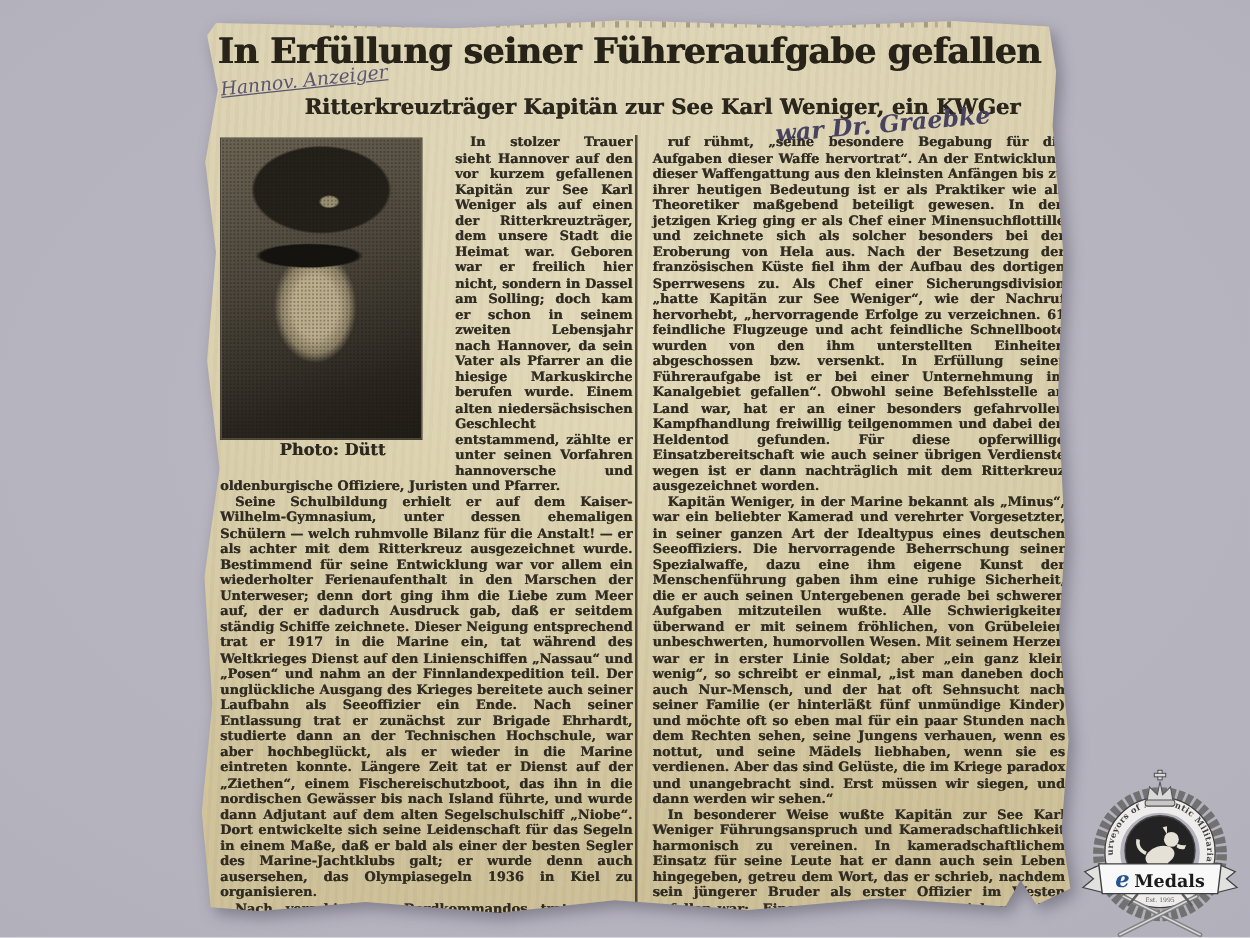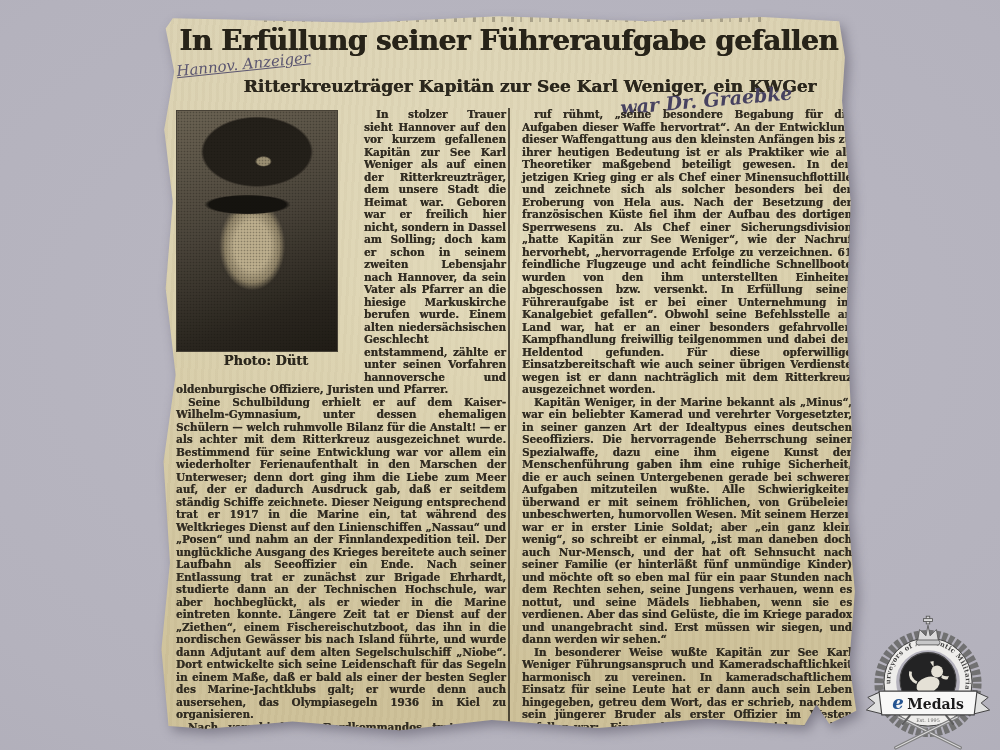--- a/index.html
+++ b/index.html
@@ -22,21 +22,21 @@
       2.2% 2.0%, 3.2% 0.6%, 30% 1.2%, 49% 0.3%, 70% 1.0%, 86% 0.4%, 96.8% 1.0%,
       97.6% 6%, 97.2% 12%, 98.4% 26%, 97.8% 42%, 98.6% 58%, 97.9% 68%, 99.0% 80%,
       98.2% 90%, 99.2% 96.5%, 95.4% 98.3%, 93.6% 95.6%, 91.9% 98.5%, 78% 97.6%,
       63% 98.9%, 48% 97.8%, 35% 99.2%, 20% 98.0%, 8% 99.0%, 2.6% 98.6%,
       1.6% 88%, 2.8% 76%, 1.9% 62%, 3.6% 50%, 2.2% 38%, 3.2% 26%, 2.0% 16%, 3.4% 8%);
     color:#2e2a22;
   }
   .cut-strip{position:absolute;left:16%;top:3px;width:70%;height:5px;opacity:.45;
     background:repeating-linear-gradient(90deg, rgba(40,36,28,.65) 0 3px, transparent 3px 9px,
       rgba(40,36,28,.45) 9px 11px, transparent 11px 19px);}
-  .headline{position:absolute;left:24px;top:10px;width:664px;text-align:right;
+  .headline{position:absolute;left:24px;top:10px;width:664px;text-align:left;
     font-size:28px;font-weight:bold;letter-spacing:-0.5px;color:#272319;
     text-shadow:.6px 0 0 #272319;}
   .subheadline{position:absolute;left:60px;top:62px;width:640px;text-align:center;
     font-size:17px;font-weight:bold;color:#2b271d;text-shadow:.4px 0 0 #2b271d;}
   .hand{position:absolute;font-style:italic;pointer-events:none;}
   .hand-left{left:26px;top:40px;width:160px;font-size:15px;color:#5a5570;
     transform:rotate(-6deg);text-decoration:underline;text-decoration-thickness:1px;}
   .hand-right{left:470px;top:72px;width:240px;font-size:19px;color:#474260;
     transform:rotate(-5deg);font-weight:bold;}
   .col{position:absolute;top:94px;width:330px;text-align:justify;

